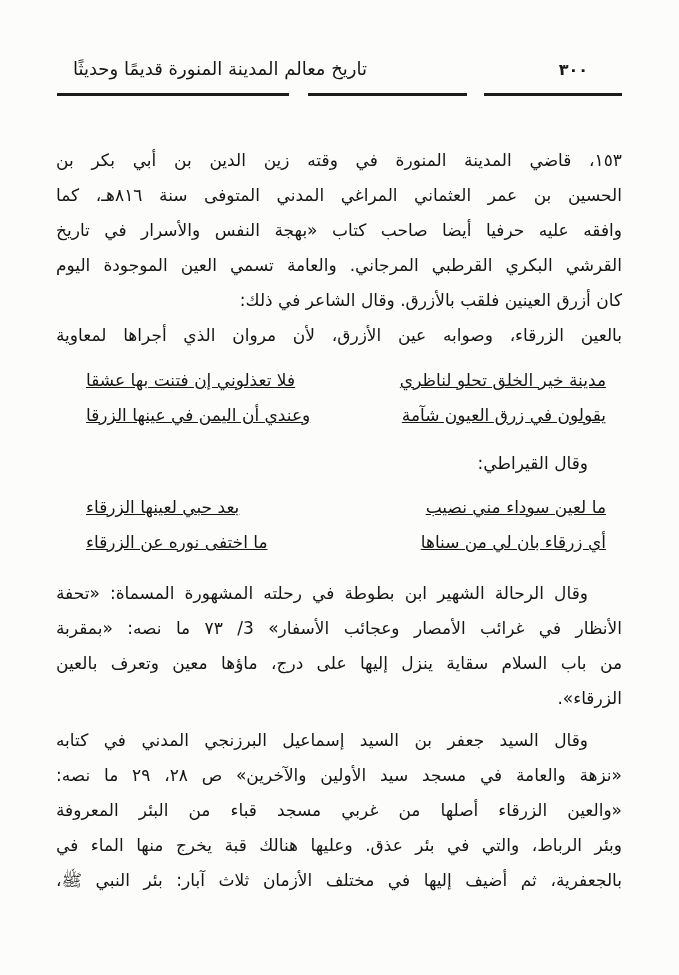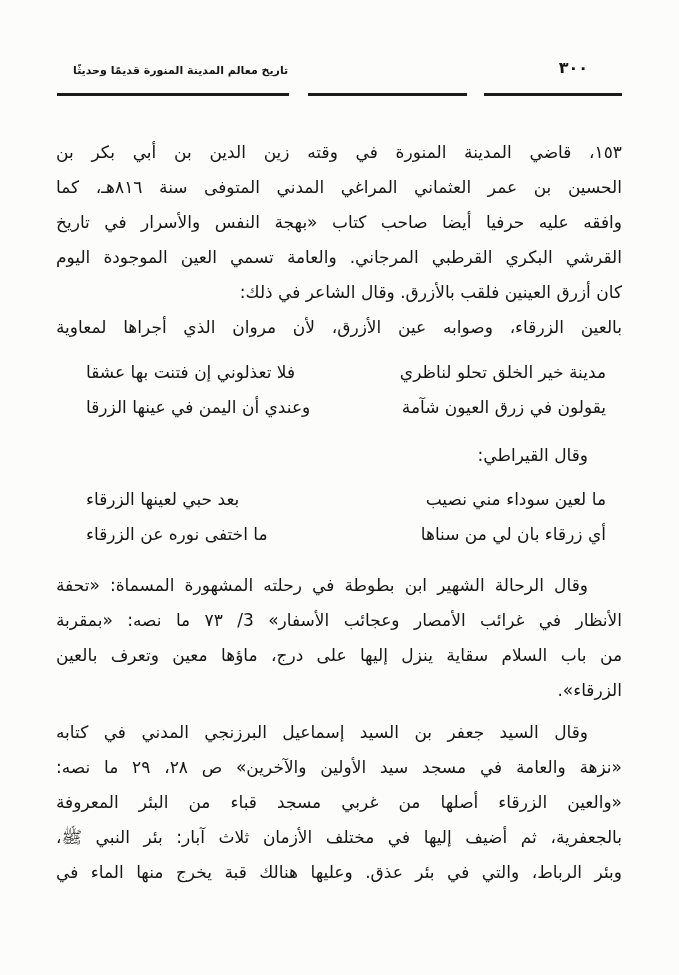--- a/index.html
+++ b/index.html
@@ -5,21 +5,21 @@
   html,body{margin:0;padding:0;background:#888;}
   .page{
     position:relative;width:679px;height:975px;margin:0 auto;
     background:#fcfcfa;color:#161616;overflow:hidden;
     font-family:"DejaVu Sans",sans-serif;
   }
   .header{
     position:absolute;top:58px;left:57px;right:57px;
     display:flex;justify-content:space-between;align-items:flex-end;direction:ltr;
   }
-  .book-title{font-size:11px;font-weight:bold;padding-left:16px;direction:rtl;}
+  .book-title{font-size:18px;font-weight:normal;padding-left:16px;direction:rtl;}
   .page-number{font-size:16px;font-weight:bold;padding-right:34px;letter-spacing:2px;}
   .rule{
     position:absolute;top:93px;left:57px;right:57px;height:3px;
     background:linear-gradient(to right,
       #1c1c1c 0%,#1c1c1c 41%,
       transparent 41%,transparent 44.5%,
       #1c1c1c 44.5%,#1c1c1c 72.5%,
       transparent 72.5%,transparent 75.5%,
       #1c1c1c 75.5%,#1c1c1c 100%);
   }
@@ -27,33 +27,33 @@
     position:absolute;top:131px;right:57px;width:566px;
     direction:rtl;font-size:17px;line-height:35px;text-align:right;
   }
   .line{height:35px;overflow:hidden;}
   .line.just{text-align:justify;text-align-last:justify;}
   .line.end{text-align:right;text-align-last:right;}
   .line.indent{text-indent:34px;}
   .b{font-weight:normal;}
   .poem{padding:0 16px 0 30px;}
   .verse{display:flex;justify-content:space-between;height:35px;}
-  .verse span{white-space:nowrap;}
+  .verse span{white-space:nowrap;text-decoration:underline;}
 </style>
 </head>
 <body>
 
 <div class="page">
   <div class="header">
     <span class="book-title">تاريخ معالم المدينة المنورة قديمًا وحديثًا</span>
     <span class="page-number">٣٠٠</span>
   </div>
   <div class="rule"></div>
   <div class="page-body" id="page-body">
-      <div style="margin-top: 4px;">
+      <div style="margin-top: 12px;">
         <div class="line just"><span>١٥٣، قاضي المدينة المنورة في وقته زين الدين بن أبي بكر بن</span></div>
         <div class="line just"><span>الحسين بن عمر العثماني المراغي المدني المتوفى سنة ٨١٦هـ، كما</span></div>
         <div class="line just"><span>وافقه عليه حرفيا أيضا صاحب كتاب </span><span class="b">«بهجة النفس والأسرار في تاريخ</span></div>
         <div class="line just"><span>القرشي البكري القرطبي المرجاني. والعامة تسمي العين الموجودة اليوم</span></div>
         <div class="line end"><span>كان أزرق العينين فلقب بالأزرق. وقال الشاعر في ذلك:</span></div>
         <div class="line just"><span>بالعين الزرقاء، وصوابه عين الأزرق، لأن مروان الذي أجراها لمعاوية</span></div>
       </div>
       <div class="poem" style="margin-top: 10px;">
         <div class="verse">
           <span>مدينة خير الخلق تحلو لناظري</span>
@@ -80,17 +80,17 @@
       <div style="margin-top: 16px;">
         <div class="line just indent"><span>وقال الرحالة الشهير ابن بطوطة في رحلته المشهورة المسماة: </span><span class="b">«تحفة</span></div>
         <div class="line just"><span class="b">الأنظار في غرائب الأمصار وعجائب الأسفار»</span><span> 3/ ٧٣ ما نصه: «بمقربة</span></div>
         <div class="line just"><span>من باب السلام سقاية ينزل إليها على درج، ماؤها معين وتعرف بالعين</span></div>
         <div class="line end"><span>الزرقاء».</span></div>
       </div>
       <div style="margin-top: 7px;">
         <div class="line just indent"><span>وقال السيد جعفر بن السيد إسماعيل البرزنجي المدني في كتابه</span></div>
         <div class="line just"><span class="b">«نزهة والعامة في مسجد سيد الأولين والآخرين»</span><span> ص ٢٨، ٢٩ ما نصه:</span></div>
         <div class="line just"><span>«والعين الزرقاء أصلها من غربي مسجد قباء من البئر المعروفة</span></div>
+        <div class="line just"><span>وبئر الرباط، والتي في بئر عذق. وعليها هنالك قبة يخرج منها الماء في</span></div>
         <div class="line just"><span>بالجعفرية، ثم أضيف إليها في مختلف الأزمان ثلاث آبار: بئر النبي ﷺ،</span></div>
-        <div class="line just"><span>وبئر الرباط، والتي في بئر عذق. وعليها هنالك قبة يخرج منها الماء في</span></div>
       </div>
     </div>
 </div>
 
 </body></html>

